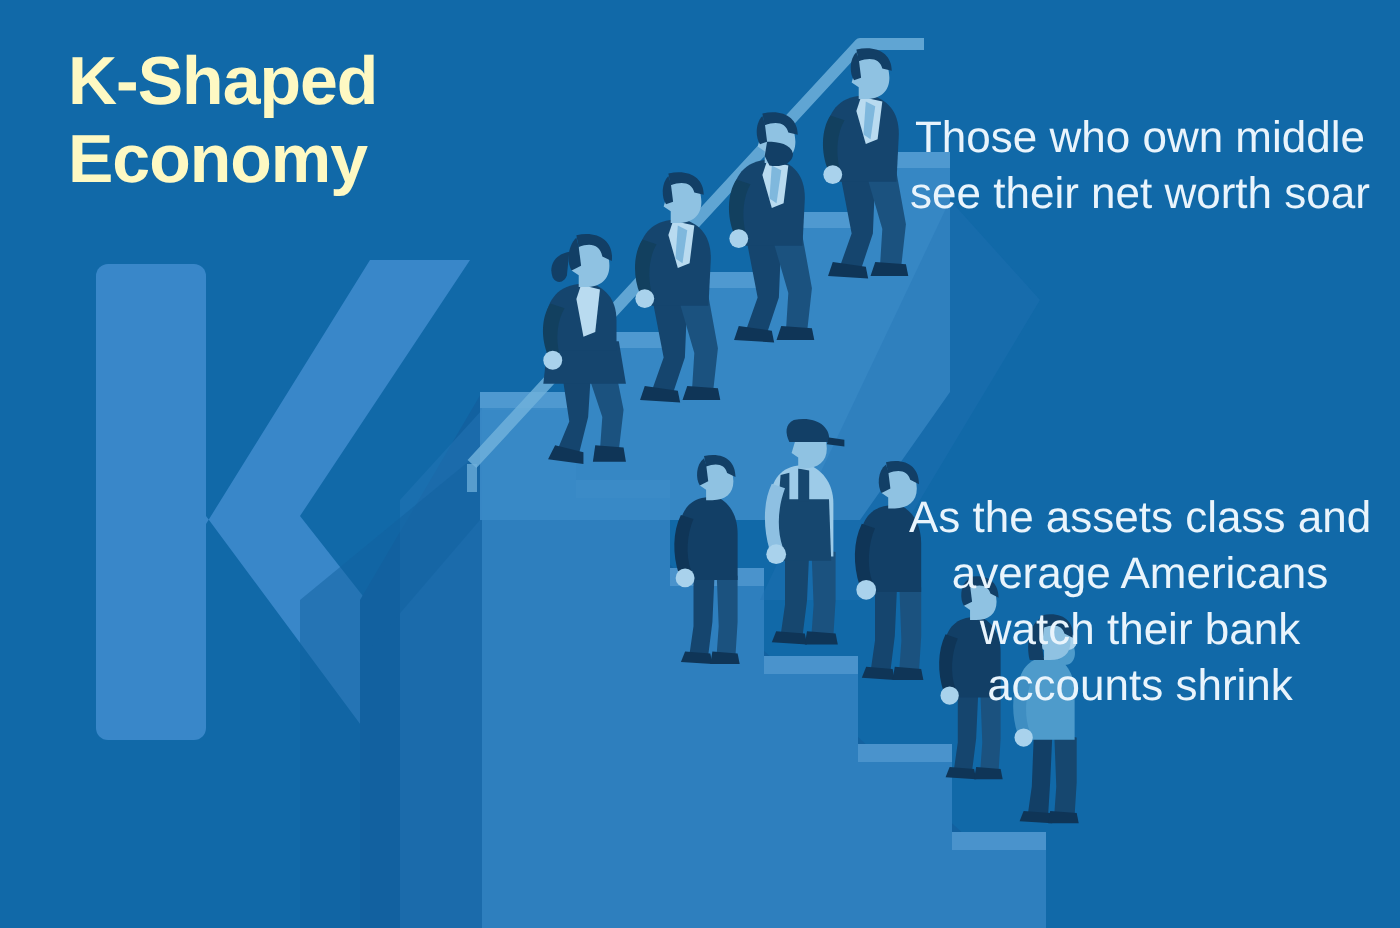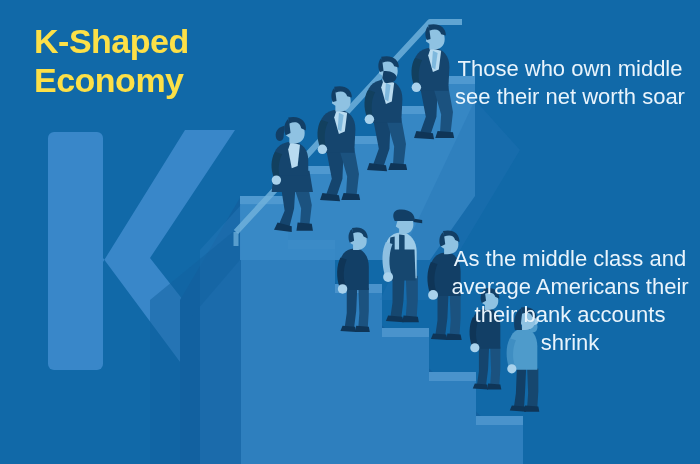--- a/index.html
+++ b/index.html
@@ -6,21 +6,21 @@
   #canvas{
     position:relative;width:700px;height:464px;overflow:hidden;
     font-family:"Liberation Sans", sans-serif;
     background:#1169a8;
   }
   #art{position:absolute;inset:0;width:700px;height:464px;}
   .txt{position:absolute;color:#e8f3fb;}
   #title{
     left:34px;top:22px;width:250px;
     font-size:34px;font-weight:bold;line-height:1.16;
-    letter-spacing:-0.5px;color:#fde047;
+    letter-spacing:-0.5px;color:#fef9c3;
   }
   #top-caption{
     left:448px;top:55px;width:244px;
     font-size:22px;line-height:1.28;text-align:center;color:#e9f4fc;
   }
   #bottom-caption{
     left:448px;top:245px;width:244px;
     font-size:22px;line-height:1.28;text-align:center;color:#e9f4fc;
   }
 </style>
@@ -198,15 +198,15 @@
     </g>
     <g transform="translate(521,328) scale(1.02)">
       <use href="#fig-woman-light"></use>
     </g>
   </svg>
 
   <div id="title" class="txt">K-Shaped Economy</div>
 
   <div id="top-caption" class="txt">Those who own middle see their net worth soar</div>
 
-  <div id="bottom-caption" class="txt">As the middle class and average Americans their their bank accounts shrink</div>
+  <div id="bottom-caption" class="txt">As the assets class and average Americans watch their bank accounts shrink</div>
 
 </div>
 
 </body></html>

